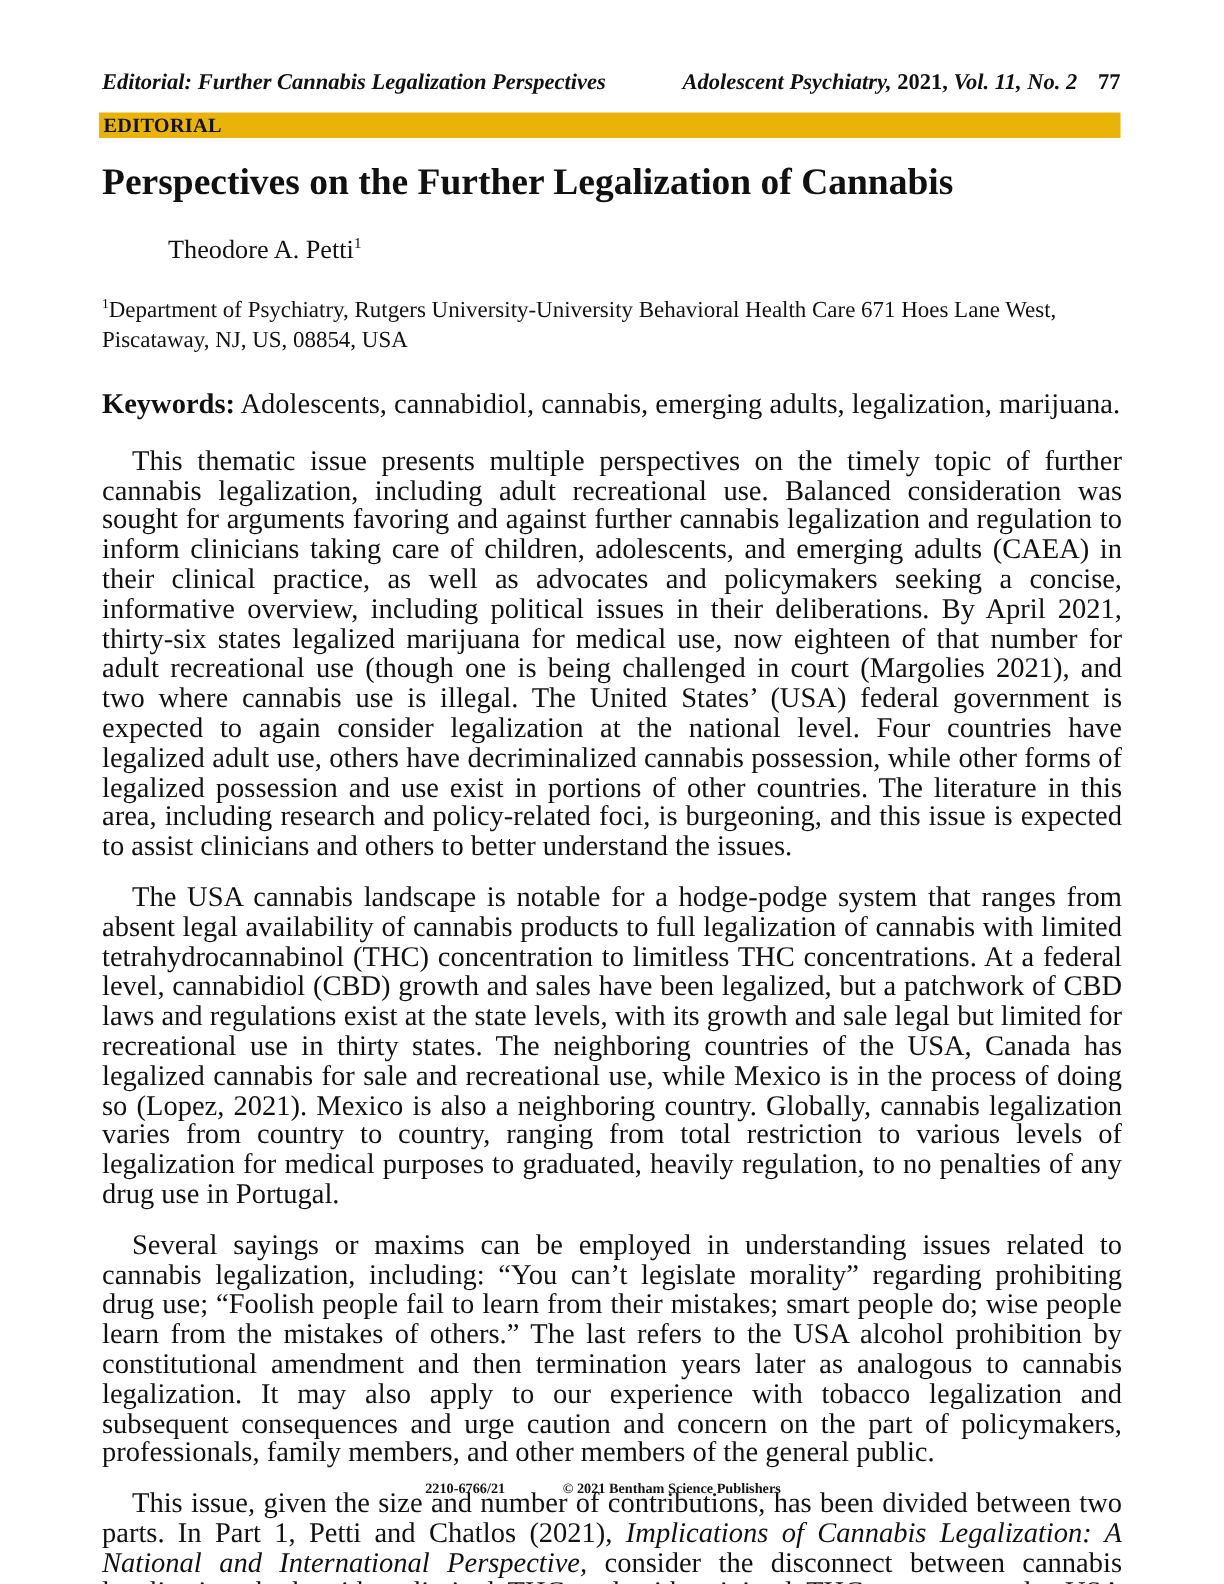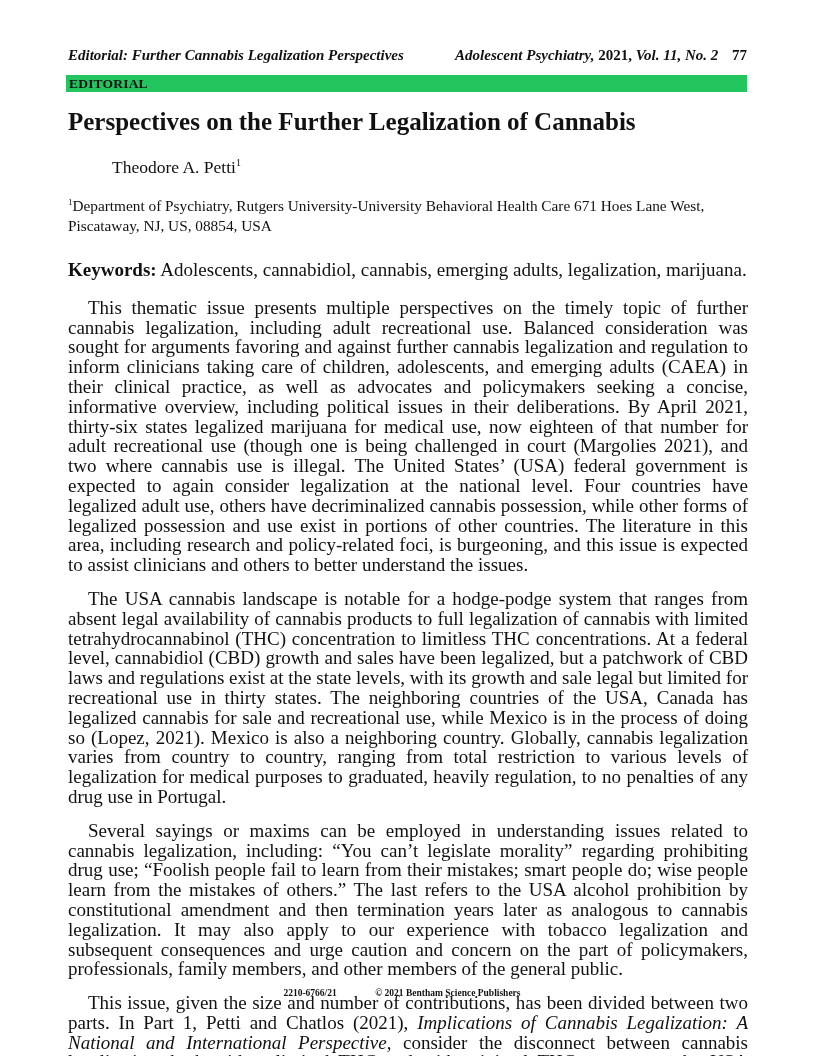--- a/index.html
+++ b/index.html
@@ -5,21 +5,21 @@
   html, body { margin: 0; padding: 0; background: #ffffff; }
   body { width: 816px; height: 1056px; position: relative; overflow: hidden;
          font-family: "Liberation Serif", serif; color: #111; }
   .running-header { position: absolute; top: 47px; left: 68px; width: 679px; height: 16px;
                     font-size: 15px; font-weight: bold; font-style: italic; }
   .running-header .left { position: absolute; left: 0; top: 0; }
   .running-header .right { position: absolute; right: 0; top: 0; }
   .running-header .right .nb { font-style: normal; }
   .running-header .right .pg { font-style: normal; margin-left: 10px; }
   .section-bar { position: absolute; top: 75px; left: 66px; width: 681px; height: 17px;
-                 background: #22c55e; }
+                 background: #eab308; }
   .section-bar span { position: absolute; left: 3px; top: 0px; font-size: 13.5px; font-weight: bold;
                       line-height: 17px; letter-spacing: 0.2px; }
   .title { position: absolute; top: 107px; left: 68px; font-size: 25px; font-weight: bold;
            margin: 0; line-height: 30px; text-align: right; }
   .author { position: absolute; top: 152px; left: 68px; font-size: 17.5px; line-height: 22px; margin-left: 44px; }
   .author sup { font-size: 10px; vertical-align: 7px; }
   .affiliation { position: absolute; top: 193px; left: 68px; width: 680px; font-size: 15.3px;
                  line-height: 19.5px; }
   .affiliation sup { font-size: 9px; vertical-align: 6px; }
   .body { position: absolute; top: 260px; left: 68px; width: 680px; font-size: 19px;

